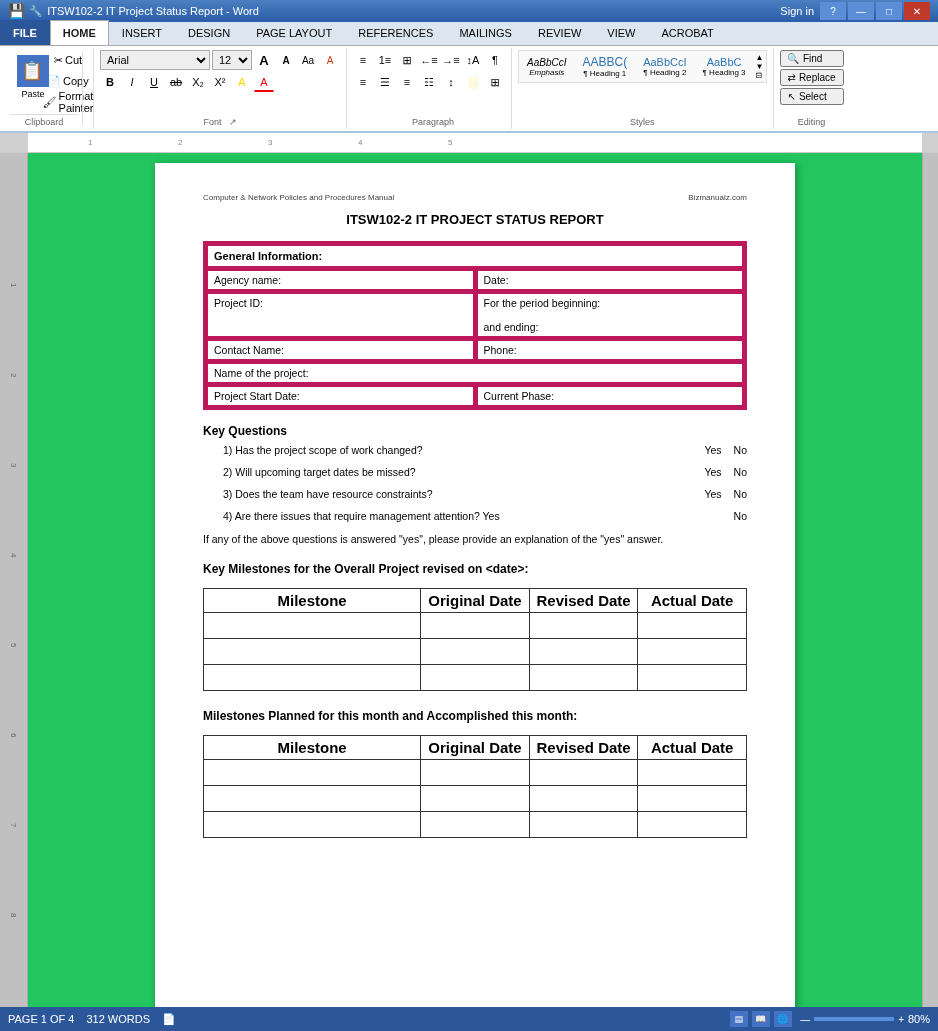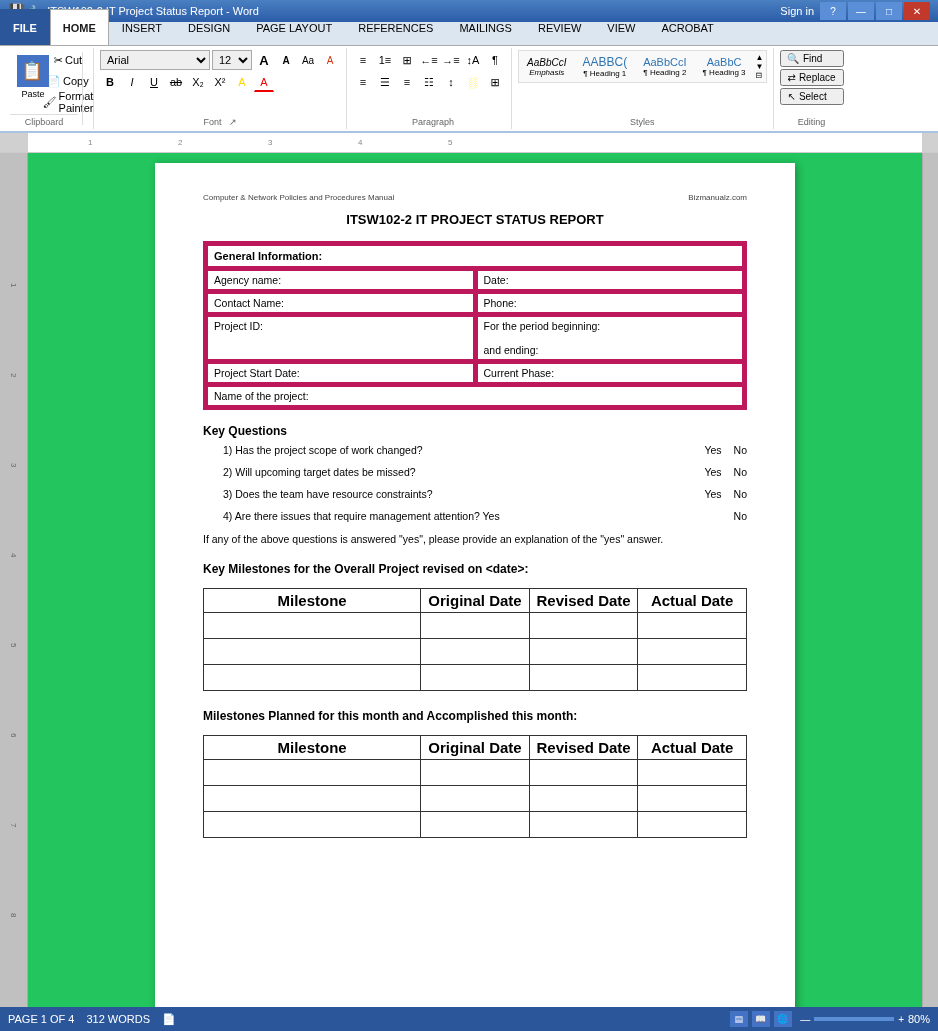--- a/index.html
+++ b/index.html
@@ -37,21 +37,21 @@
       display: flex;
       align-items: flex-end;
       border-bottom: 1px solid #aaa;
     }
     .ribbon-tab {
       padding: 3px 12px;
       font-size: 11px;
       cursor: pointer;
       border: 1px solid transparent;
       border-bottom: none;
-      height: 36px;
+      height: 25px;
       display: flex; align-items: center;
     }
     .ribbon-tab.active {
       background: white;
       border-color: #aaa;
       border-bottom-color: white;
       font-weight: bold;
       color: #1a1a1a;
     }
     .ribbon-tab.file-tab {
@@ -470,33 +470,33 @@
       <table class="info-table">
         <tbody>
             <tr>
           <td colspan="2" class="header-cell">General Information:</td>
         </tr>
         <tr>
           <td class="half">Agency name:</td>
           <td class="half">Date:</td>
         </tr>
         <tr>
+          <td>Project ID:</td>
+          <td>For the period beginning:<br><br>and ending:</td>
+        </tr>
+        <tr>
           <td>Contact Name:</td>
           <td>Phone:</td>
         </tr>
         <tr>
-          <td>Project ID:</td>
-          <td>For the period beginning:<br><br>and ending:</td>
+          <td colspan="2">Name of the project:</td>
         </tr>
         <tr>
           <td>Project Start Date:</td>
           <td>Current Phase:</td>
-        </tr>
-        <tr>
-          <td colspan="2">Name of the project:</td>
         </tr>
       </tbody>
         </table>
 
       <div class="section-title">Key Questions</div>
 
       <div class="questions-list">
         <div class="question-row">
           <span class="question-text">1) Has the project scope of work changed?</span>
           <span class="yes-no">

